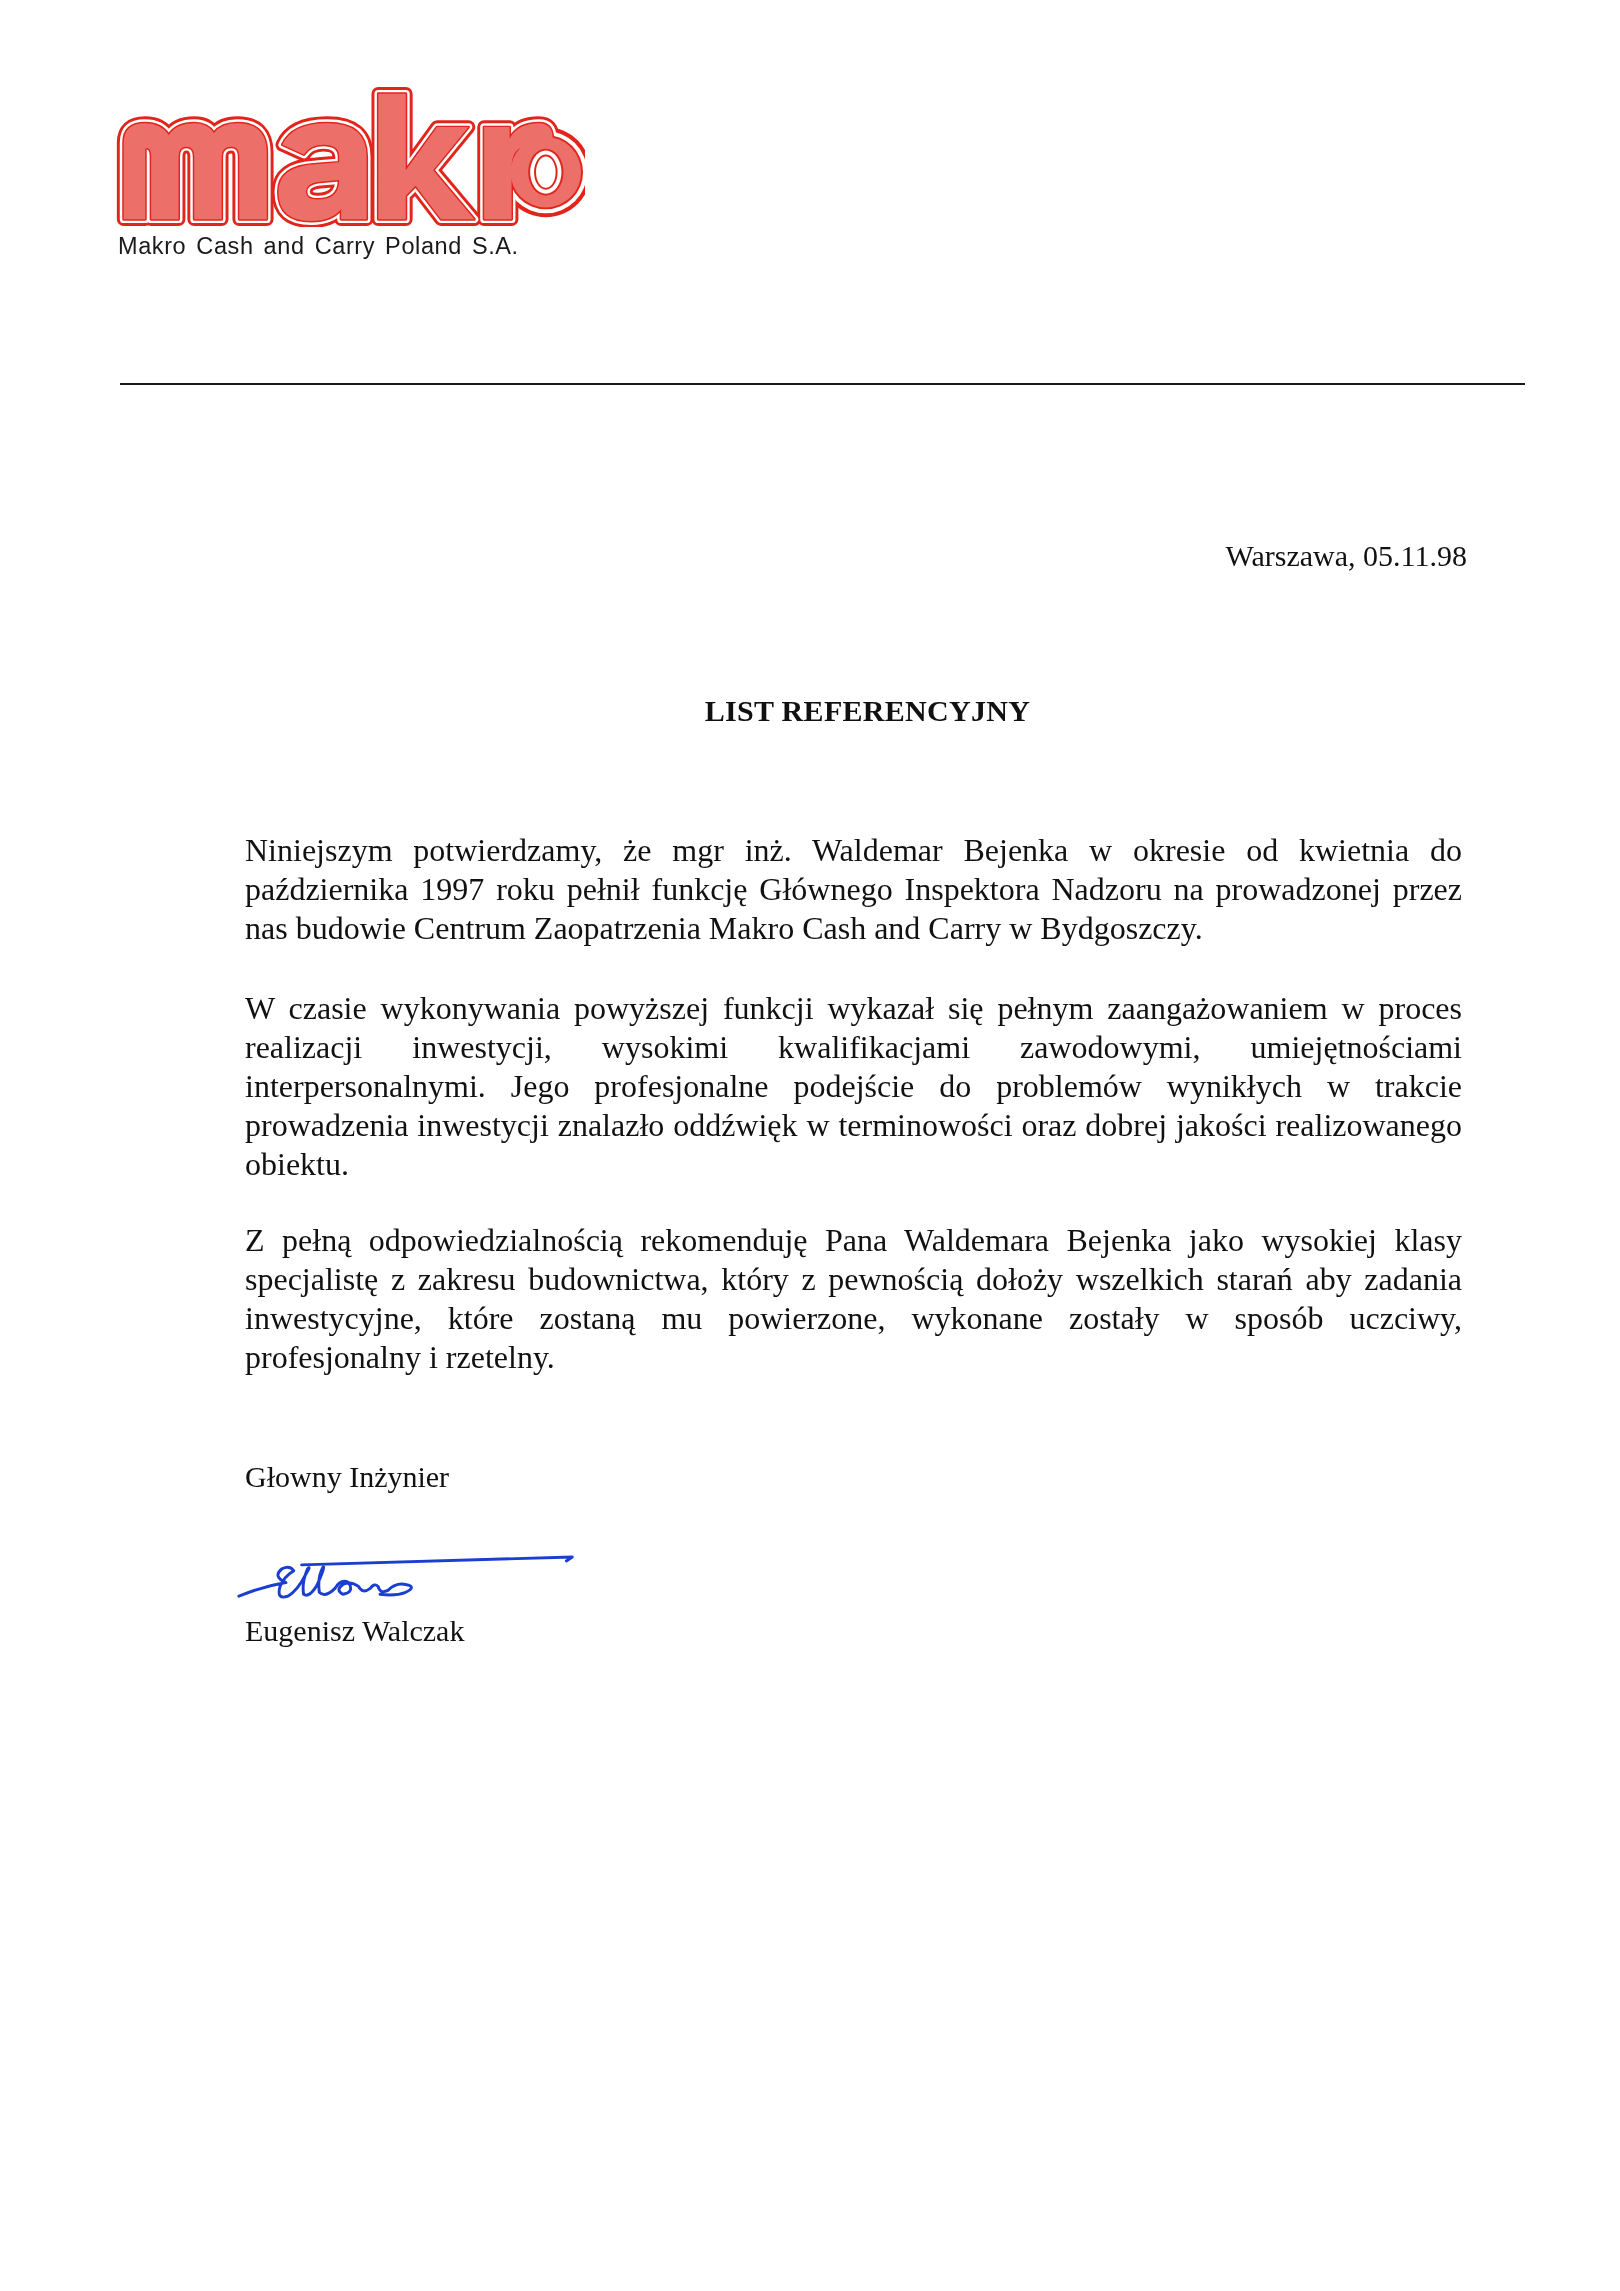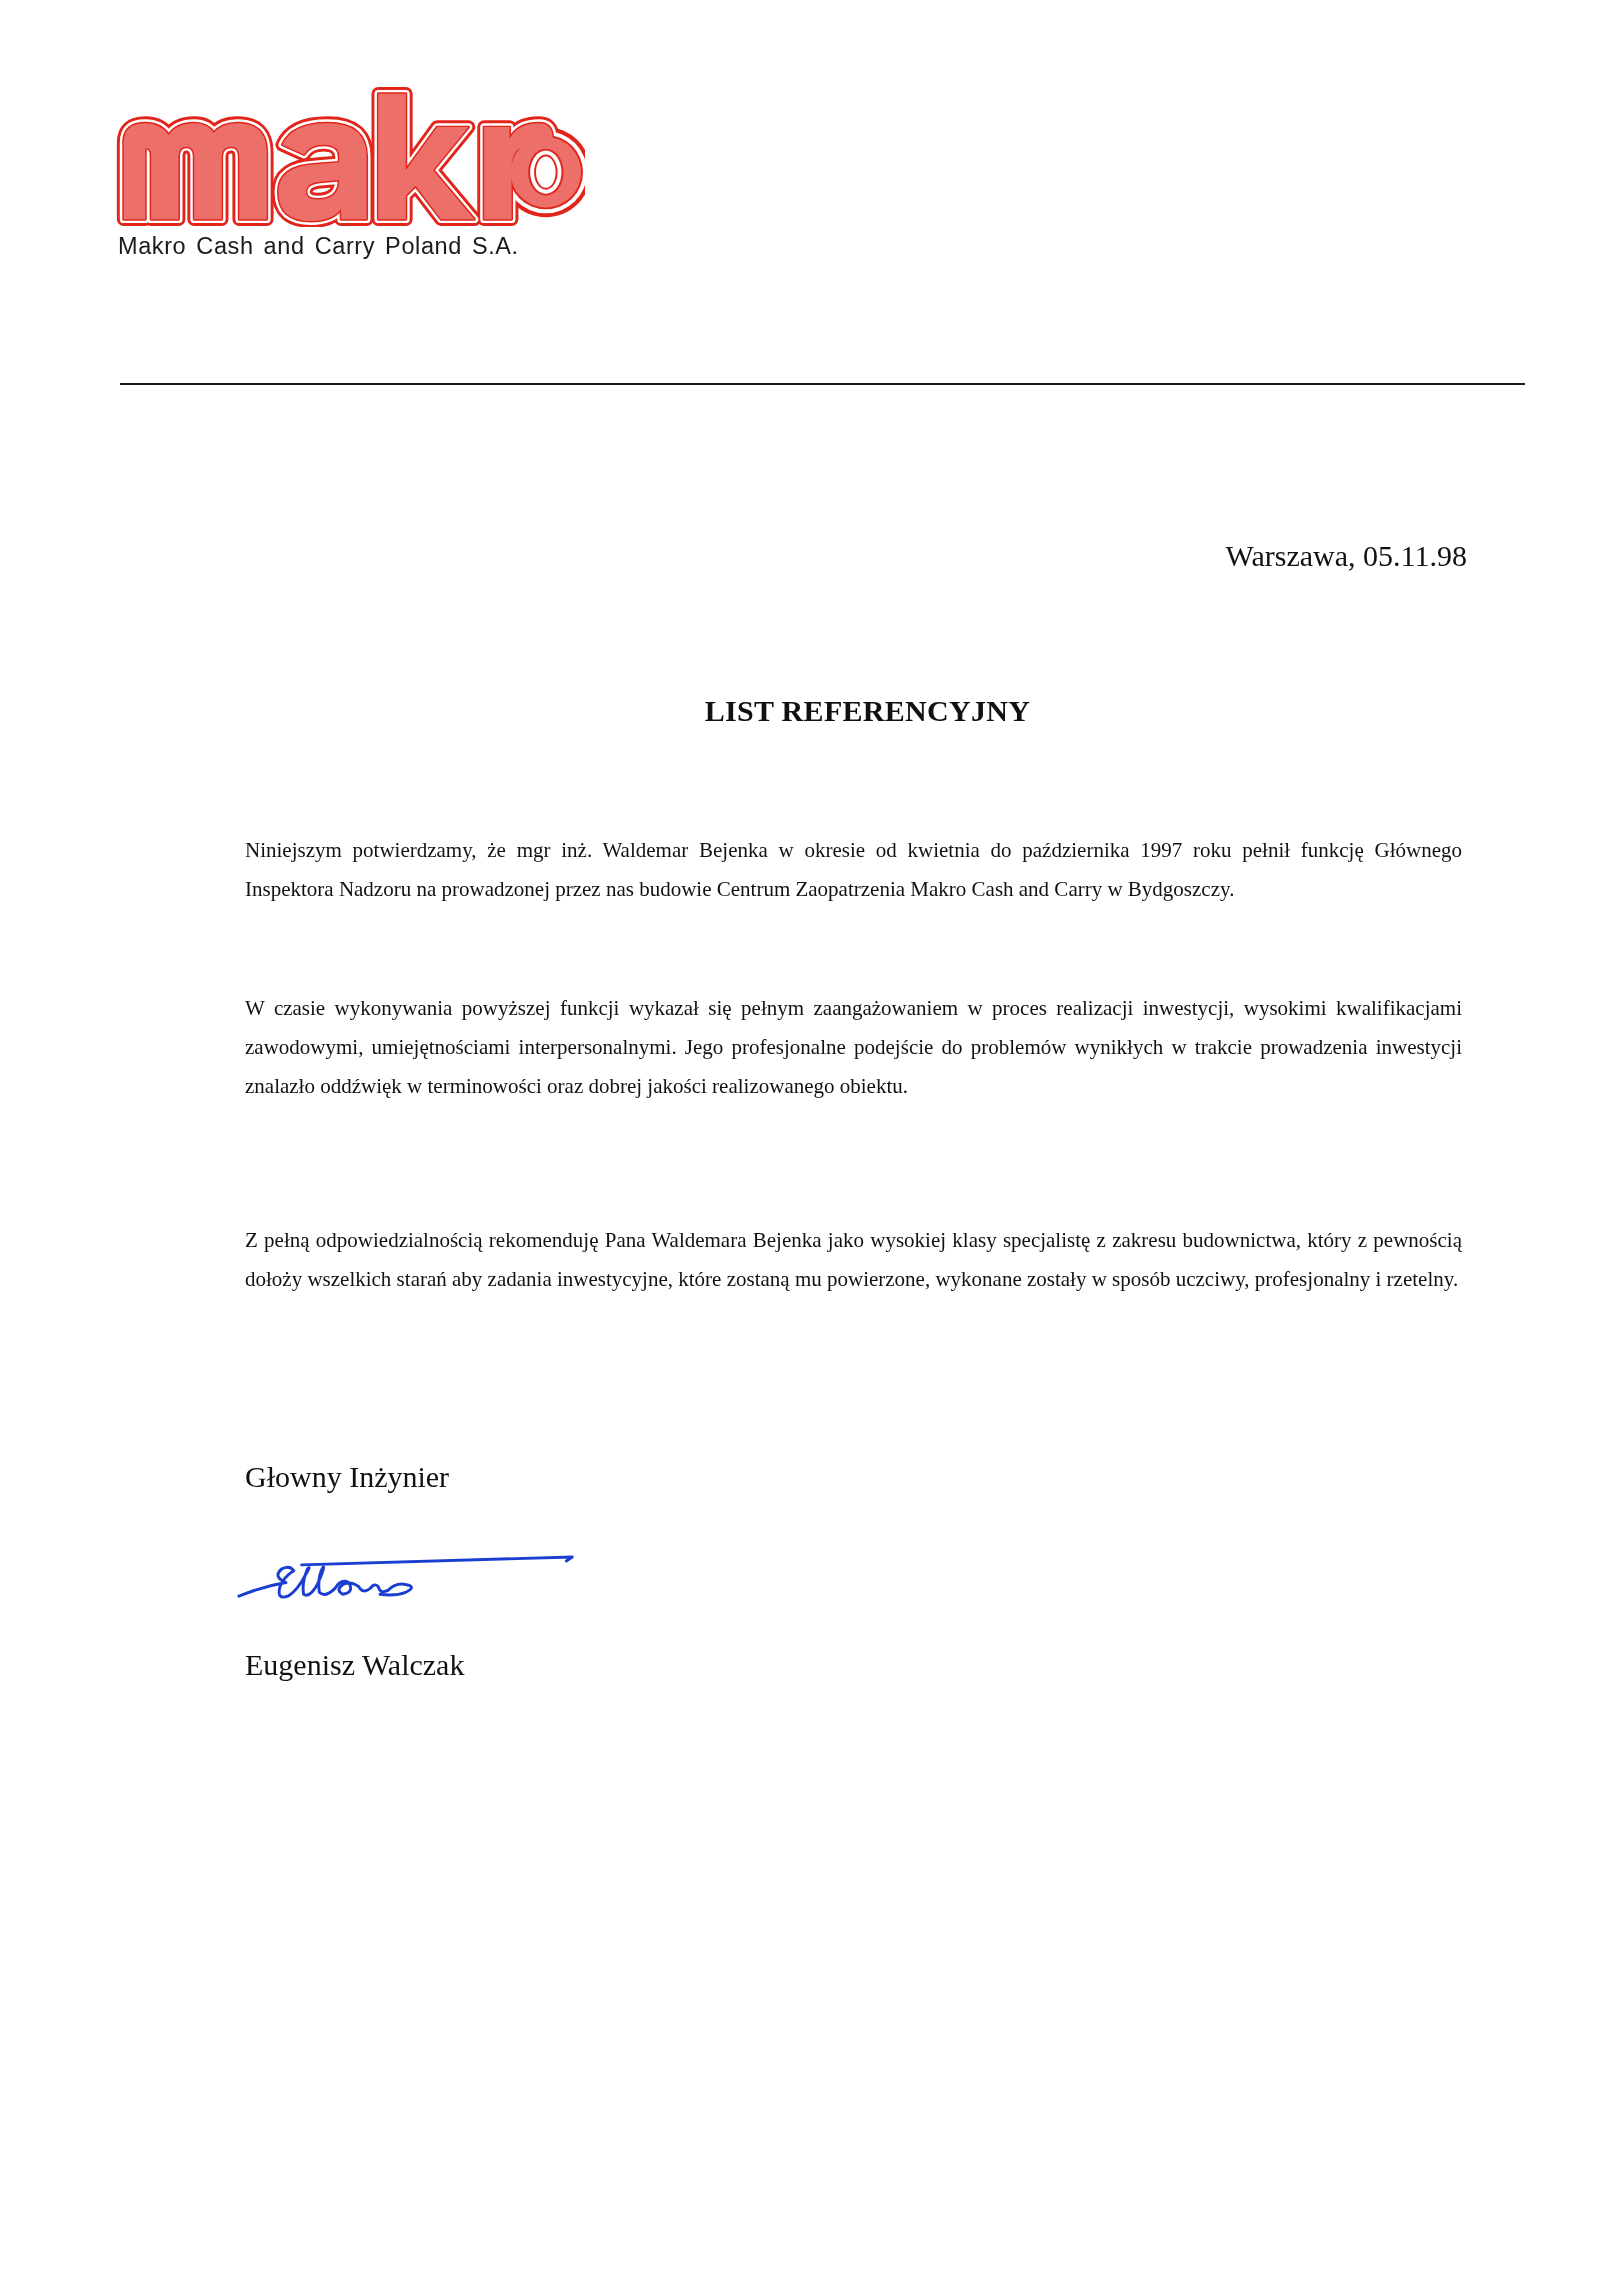--- a/index.html
+++ b/index.html
@@ -24,30 +24,30 @@
       position: absolute; right: 153px; top: 539px;
       font-size: 30px; white-space: nowrap;
     }
     .title {
       position: absolute; left: 0; width: 1735px; top: 694px; text-align: center;
       font-size: 30px; font-weight: bold; letter-spacing: 0.3px;
     }
 
     .body { position: absolute; left: 245px; width: 1217px; }
     .para {
-      font-size: 21px; line-height: 39px; margin: 0;
+      font-size: 32px; line-height: 39px; margin: 0;
       text-align: justify; hyphens: none;
     }
     .p1 { top: 831px; }
     .p2 { top: 989px; }
     .p3 { top: 1221px; }
 
     .role { position: absolute; left: 245px; top: 1460px; font-size: 30px; }
     .signature { position: absolute; left: 233px; top: 1547px; width: 353px; height: 71px; }
-    .signer { position: absolute; left: 245px; top: 1648px; font-size: 30px; }
+    .signer { position: absolute; left: 245px; top: 1614px; font-size: 30px; }
   </style>
 </head>
 <body>
 
 <div class="page">
 
   <div class="logo">
     <svg width="475" height="143" viewBox="0 0 485 146" xmlns="http://www.w3.org/2000/svg">
       <defs>
         <g id="mk">

